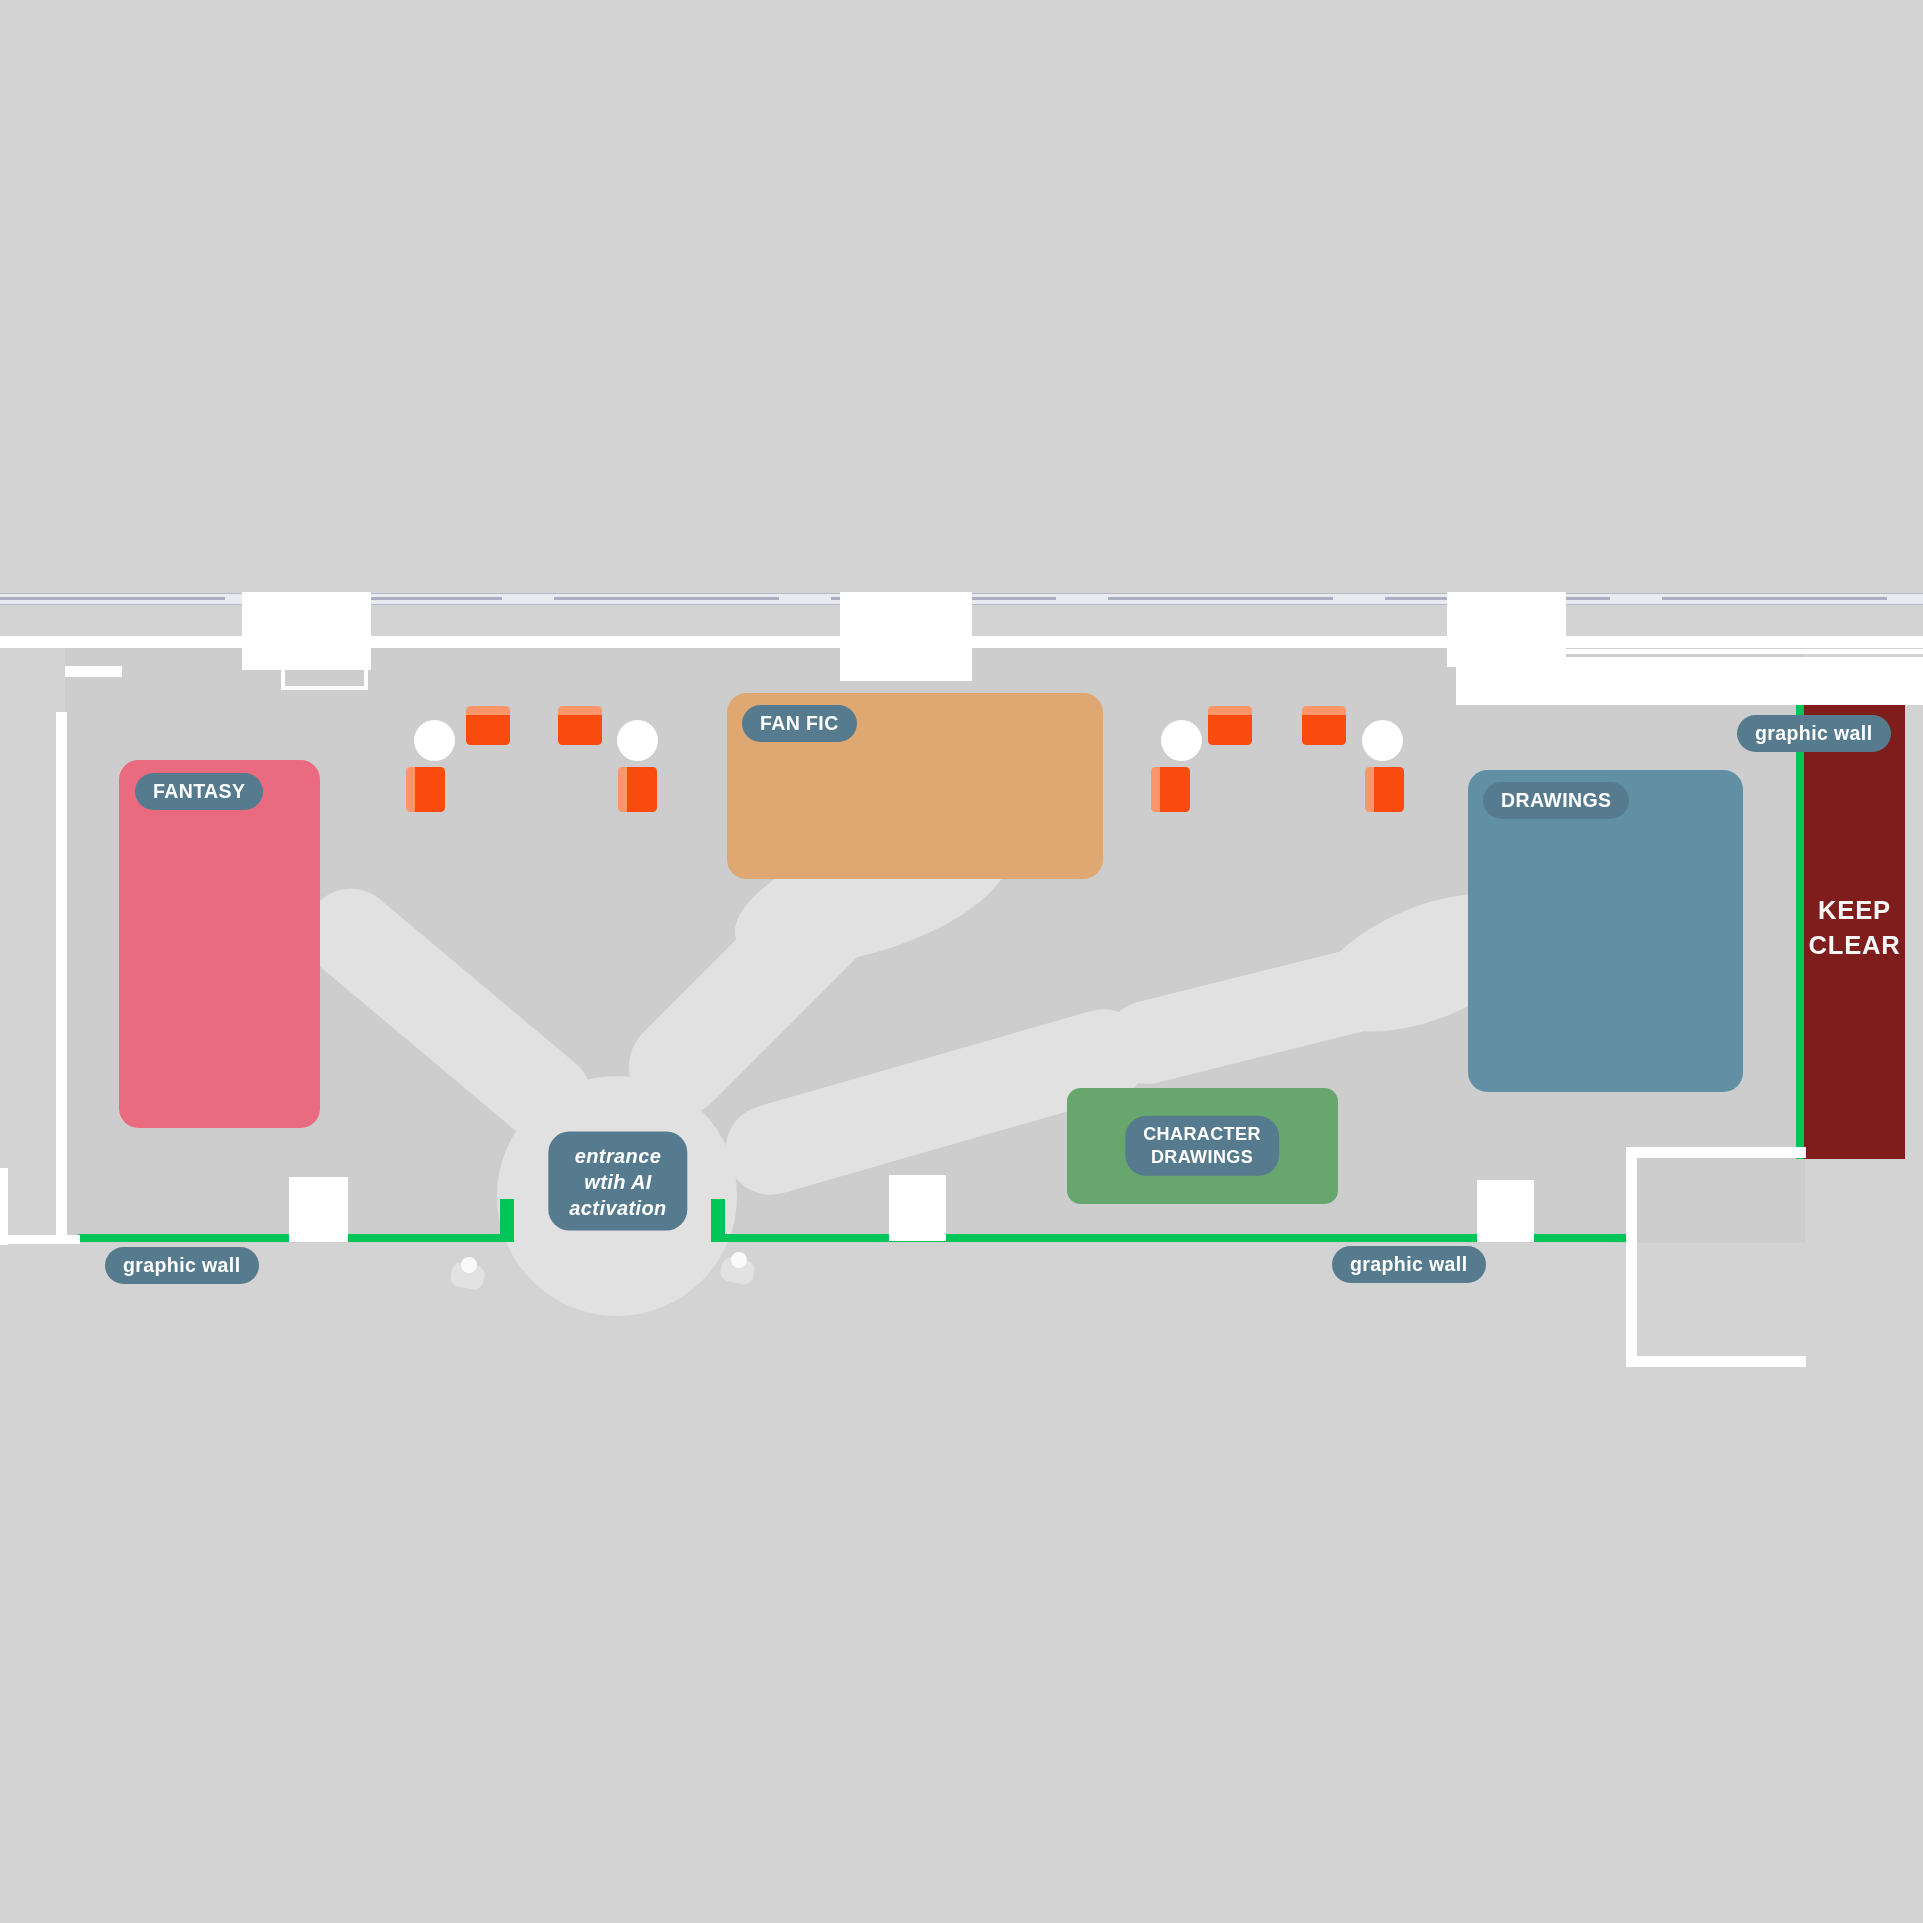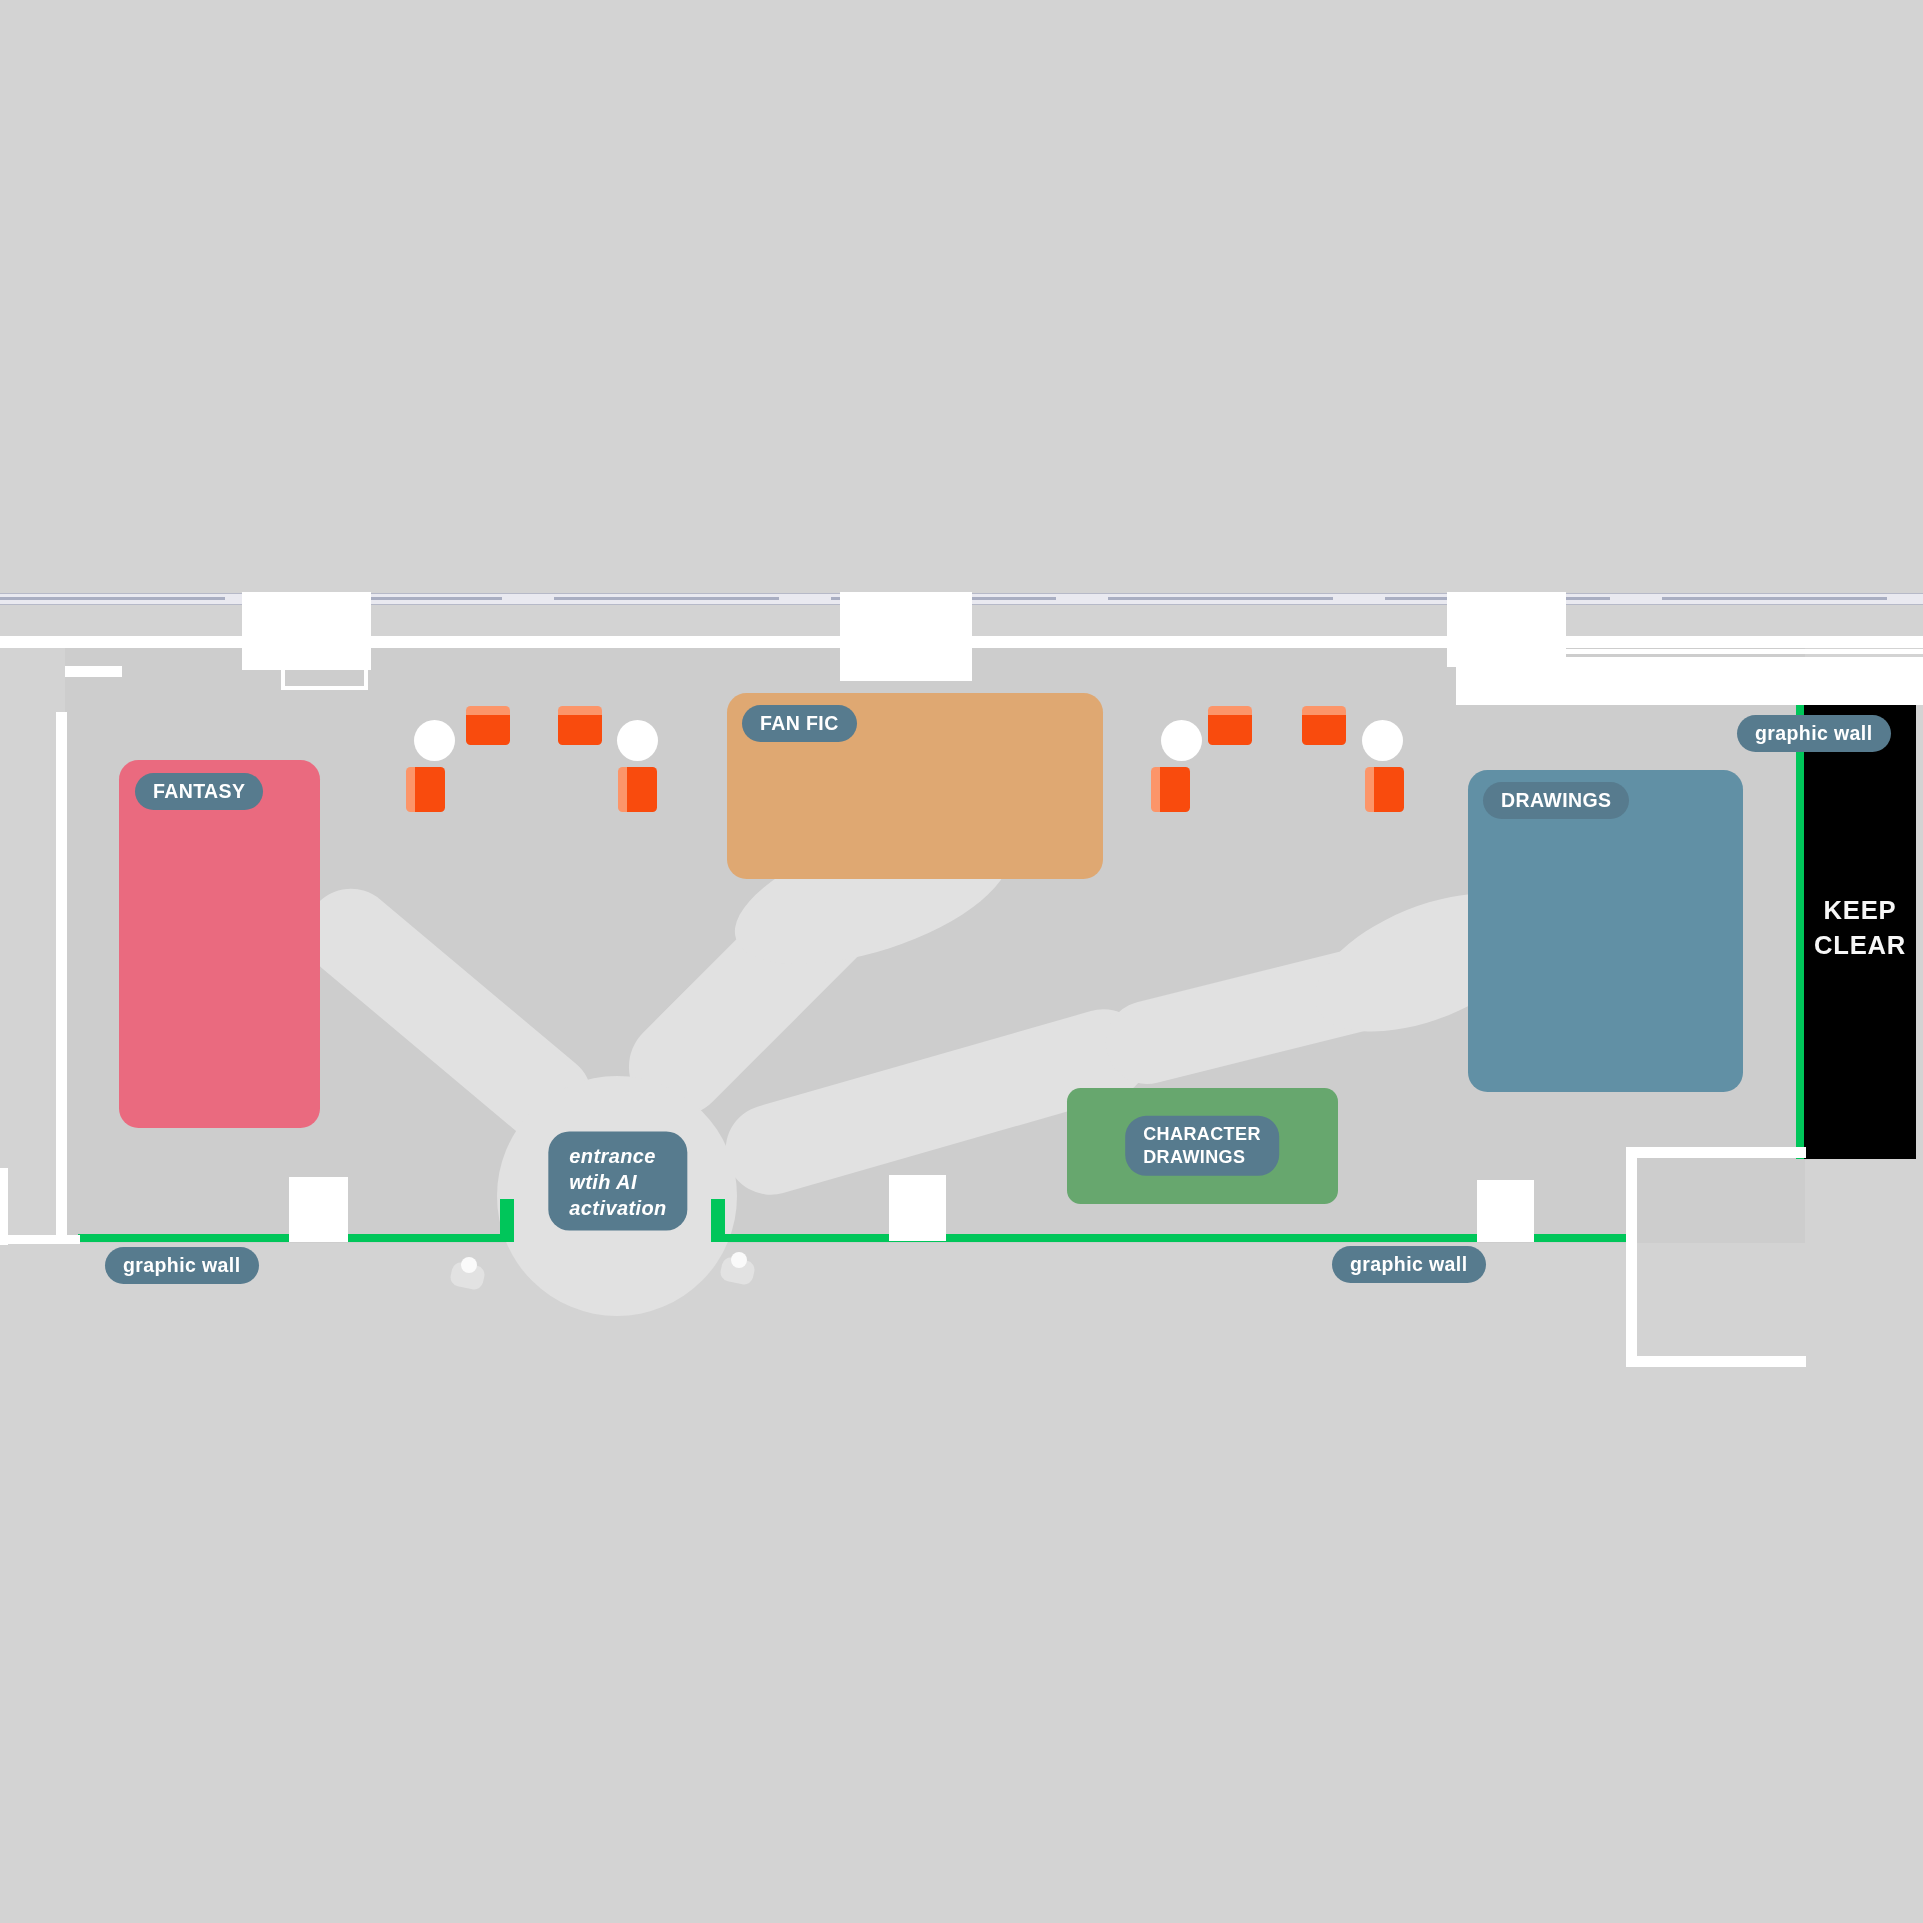--- a/index.html
+++ b/index.html
@@ -11,36 +11,36 @@
             background:#e9e9f0; border-top:1.5px solid #b6b9c8; border-bottom:1.5px solid #b6b9c8; z-index:1; }
   .facade-line { position:absolute; left:0; top:3px; width:100%; height:3px;
             background:repeating-linear-gradient(90deg,#a9aec2 0 225px,rgba(0,0,0,0) 225px,rgba(0,0,0,0) 277px); }
 
   .wall { position:absolute; background:#ffffff; z-index:25; }
   .vestibule { position:absolute; background:#ffffff; z-index:26; }
   .entry-mat { position:absolute; background:transparent; border:4.5px solid #ffffff; z-index:27; }
 
   .room { position:absolute; left:65px; top:648px; width:1740px; height:595px; background:#cdcdcd; z-index:1; }
 
-  .keep-clear { position:absolute; left:1804px; top:705px; width:112px; height:454px; background:#000000; z-index:1; }
+  .keep-clear { position:absolute; left:1804px; top:705px; width:101px; height:454px; background:#7f1d1d; z-index:1; }
   .keep-clear span { position:absolute; top:188px; left:0; right:0; text-align:center; color:#f7f7f7;
             font-size:25.6px; font-weight:700; letter-spacing:0.8px; white-space:pre-line; line-height:1.35; }
 
   .path { position:absolute; background:#e1e1e1; z-index:2; }
   .plaza { position:absolute; left:497px; top:1076px; width:240px; height:240px; border-radius:50%; background:#e1e1e1; z-index:2; }
 
   .zone { position:absolute; border-radius:19.5px; z-index:5; }
   .zone-romance   { left:119px;  top:760px; width:201px; height:368px; background:#ea6a7f; }
   .zone-fanfic    { left:727px;  top:693px;  width:376px; height:186px; background:#dfa872; }
   .zone-fantasy   { left:1468px; top:770px; width:275px; height:322px; background:#6190a5; }
   .zone-character { left:1067px; top:1088px; width:271px; height:116px; background:#67a76e; border-radius:13.5px; }
 
   .pill { position:absolute; background:#577b8e; color:#ffffff; font-weight:700; font-size:19.5px;
           letter-spacing:0.4px; padding:6.8px 18px; border-radius:751px; white-space:nowrap; z-index:30; }
-  .pill.multi { white-space:pre-line; text-align:left; border-radius:21px; line-height:1.3; }
+  .pill.multi { white-space:pre-line; text-align:center; border-radius:21px; line-height:1.3; }
   .pill.entrance { font-size:20px; padding:10.5px 21px; transform:translate(-50%,-50%); }
   .pill.character { font-size:18px; transform:translate(-50%,-50%); }
 
   .gline { position:absolute; background:#00c65a; z-index:20; }
   .door  { position:absolute; background:#ffffff; z-index:25; }
 
   .table { position:absolute; width:41px; height:41px; border-radius:50%; background:#ffffff; z-index:6; }
   .chair { position:absolute; border-radius:4.5px; z-index:6; }
   .chair.top  { width:44px; height:39px; background:linear-gradient(180deg,#fc9569 0 9px,#f94b0d 9px); }
   .chair.side { width:39px; height:45px; background:linear-gradient(90deg,#fc9569 0 9px,#f94b0d 9px); }

